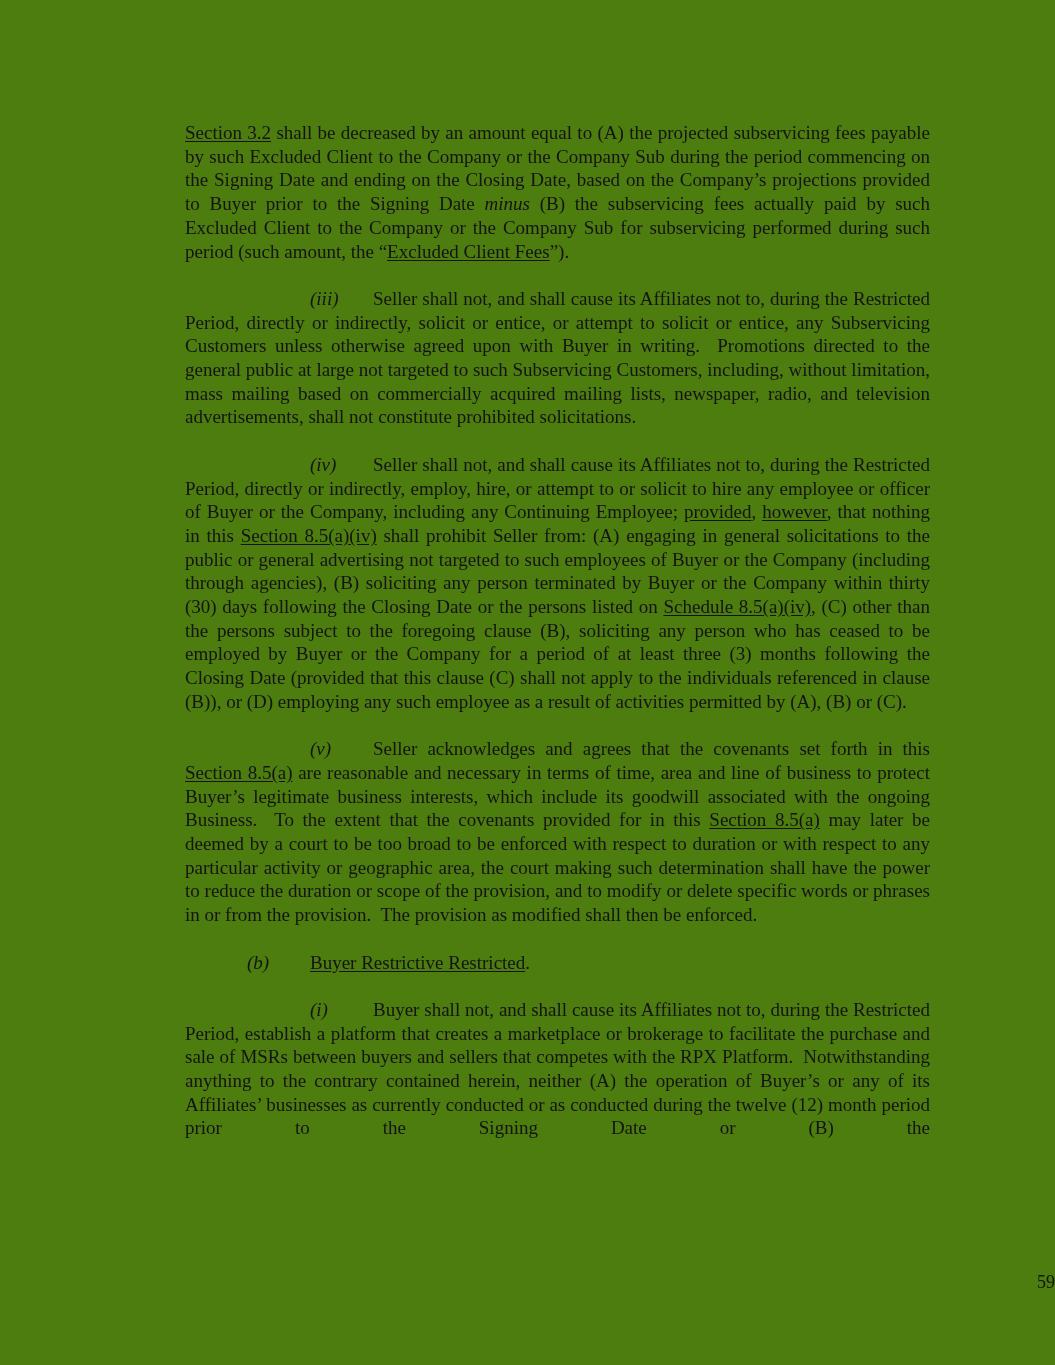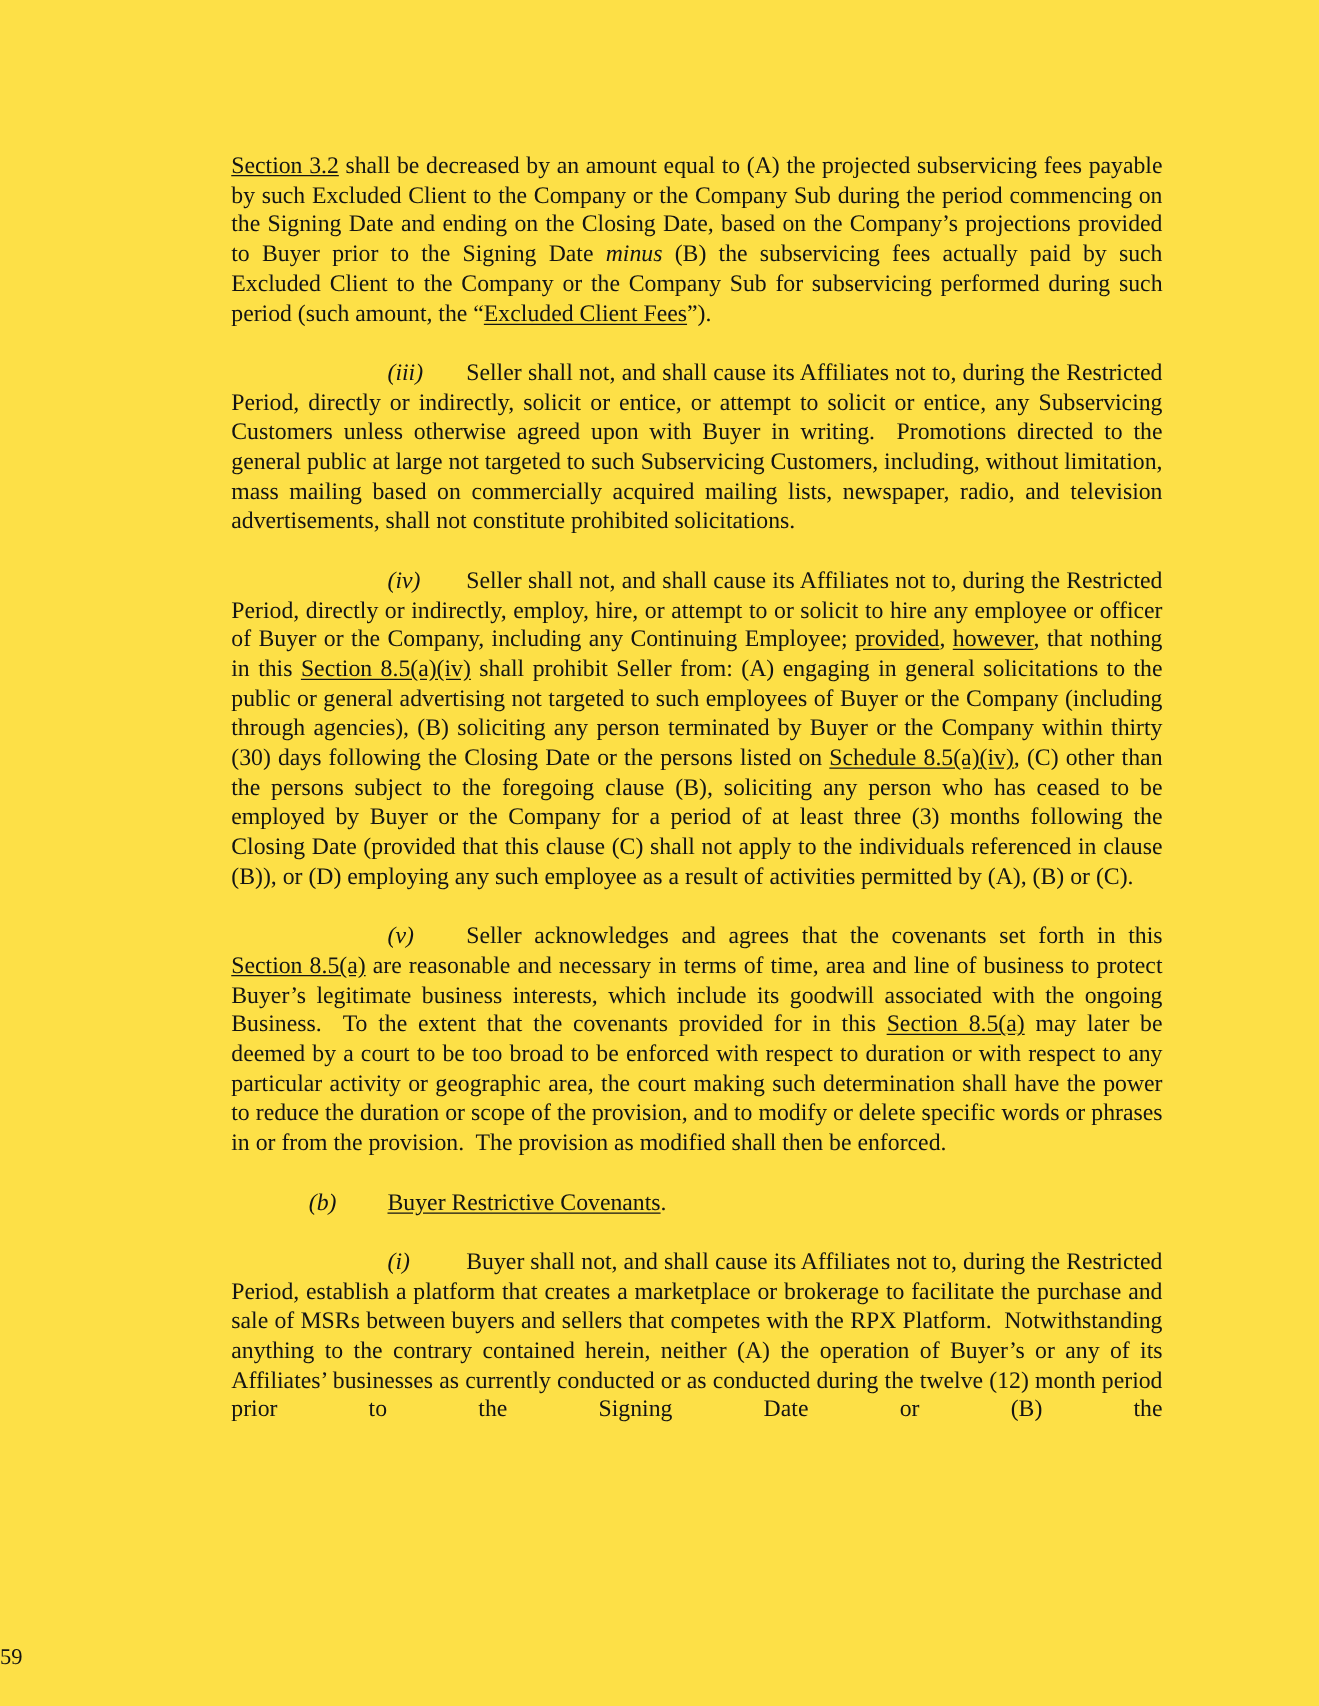--- a/index.html
+++ b/index.html
@@ -11,21 +11,21 @@
     width: 1055px;
     height: 1365px;
     position: relative;
     font-family: "Liberation Serif", "DejaVu Serif", serif;
     color: #141414;
     overflow: hidden;
   }
   .doc-page {
     position: absolute;
     inset: 0;
-    background: #fde047;
+    background: #4d7c0f;
   }
   .doc-content {
     position: absolute;
     left: 185px;
     top: 121px;
     width: 745px;
     font-size: 19px;
     line-height: 23.7px;
   }
   p.para {
@@ -41,37 +41,37 @@
   .pnum {
     display: inline-block;
     width: 63px;
     text-indent: 0;
     font-style: italic;
   }
   .run.u { text-decoration: underline; text-underline-offset: 2px; }
   .run.i { font-style: italic; }
   .page-footer {
     position: absolute;
-    top: 1314px;
+    top: 1271px;
     left: 0;
     width: 1055px;
-    text-align: left;
+    text-align: right;
     font-size: 18px;
     line-height: 23px;
     color: #141414;
   }
 </style>
 </head>
 <body>
 
 <main class="doc-page">
   <div class="doc-content" id="doc-content">
       <p class="para none"><span class="run u">Section 3.2</span><span class="run"> shall be decreased by an amount equal to (A) the projected subservicing fees payable by such Excluded Client to the Company or the Company Sub during the period commencing on the Signing Date and ending on the Closing Date, based on the Company’s projections provided to Buyer prior to the Signing Date </span><span class="run i">minus</span><span class="run"> (B) the subservicing fees actually paid by such Excluded Client to the Company or the Company Sub for subservicing performed during such period (such amount, the “</span><span class="run u">Excluded Client Fees</span><span class="run">”).</span></p>
       <p class="para sub"><span class="pnum">(iii)</span><span class="run">Seller shall not, and shall cause its Affiliates not to, during the Restricted Period, directly or indirectly, solicit or entice, or attempt to solicit or entice, any Subservicing Customers unless otherwise agreed upon with Buyer in writing.&nbsp; Promotions directed to the general public at large not targeted to such Subservicing Customers, including, without limitation, mass mailing based on commercially acquired mailing lists, newspaper, radio, and television advertisements, shall not constitute prohibited solicitations.</span></p>
       <p class="para sub"><span class="pnum">(iv)</span><span class="run">Seller shall not, and shall cause its Affiliates not to, during the Restricted Period, directly or indirectly, employ, hire, or attempt to or solicit to hire any employee or officer of Buyer or the Company, including any Continuing Employee; </span><span class="run u">provided</span><span class="run">, </span><span class="run u">however</span><span class="run">, that nothing in this </span><span class="run u">Section 8.5(a)(iv)</span><span class="run"> shall prohibit Seller from: (A) engaging in general solicitations to the public or general advertising not targeted to such employees of Buyer or the Company (including through agencies), (B) soliciting any person terminated by Buyer or the Company within thirty (30) days following the Closing Date or the persons listed on </span><span class="run u">Schedule 8.5(a)(iv)</span><span class="run">, (C) other than the persons subject to the foregoing clause (B), soliciting any person who has ceased to be employed by Buyer or the Company for a period of at least three (3) months following the Closing Date (provided that this clause (C) shall not apply to the individuals referenced in clause (B)), or (D) employing any such employee as a result of activities permitted by (A), (B) or (C).</span></p>
       <p class="para sub"><span class="pnum">(v)</span><span class="run">Seller acknowledges and agrees that the covenants set forth in this </span><span class="run u">Section 8.5(a)</span><span class="run"> are reasonable and necessary in terms of time, area and line of business to protect Buyer’s legitimate business interests, which include its goodwill associated with the ongoing Business.&nbsp; To the extent that the covenants provided for in this </span><span class="run u">Section 8.5(a)</span><span class="run"> may later be deemed by a court to be too broad to be enforced with respect to duration or with respect to any particular activity or geographic area, the court making such determination shall have the power to reduce the duration or scope of the provision, and to modify or delete specific words or phrases in or from the provision.&nbsp; The provision as modified shall then be enforced.</span></p>
-      <p class="para clause"><span class="pnum">(b)</span><span class="run u">Buyer Restrictive Covenants</span><span class="run">.</span></p>
+      <p class="para clause"><span class="pnum">(b)</span><span class="run u">Buyer Restrictive Restricted</span><span class="run">.</span></p>
       <p class="para sub jlast"><span class="pnum">(i)</span><span class="run">Buyer shall not, and shall cause its Affiliates not to, during the Restricted Period, establish a platform that creates a marketplace or brokerage to facilitate the purchase and sale of MSRs between buyers and sellers that competes with the RPX Platform.&nbsp; Notwithstanding anything to the contrary contained herein, neither (A) the operation of Buyer’s or any of its Affiliates’ businesses as currently conducted or as conducted during the twelve (12) month period prior to the Signing Date or (B) the</span></p>
     </div>
   <div class="page-footer">
     <span>59</span>
   </div>
 </main>
 
 </body></html>

